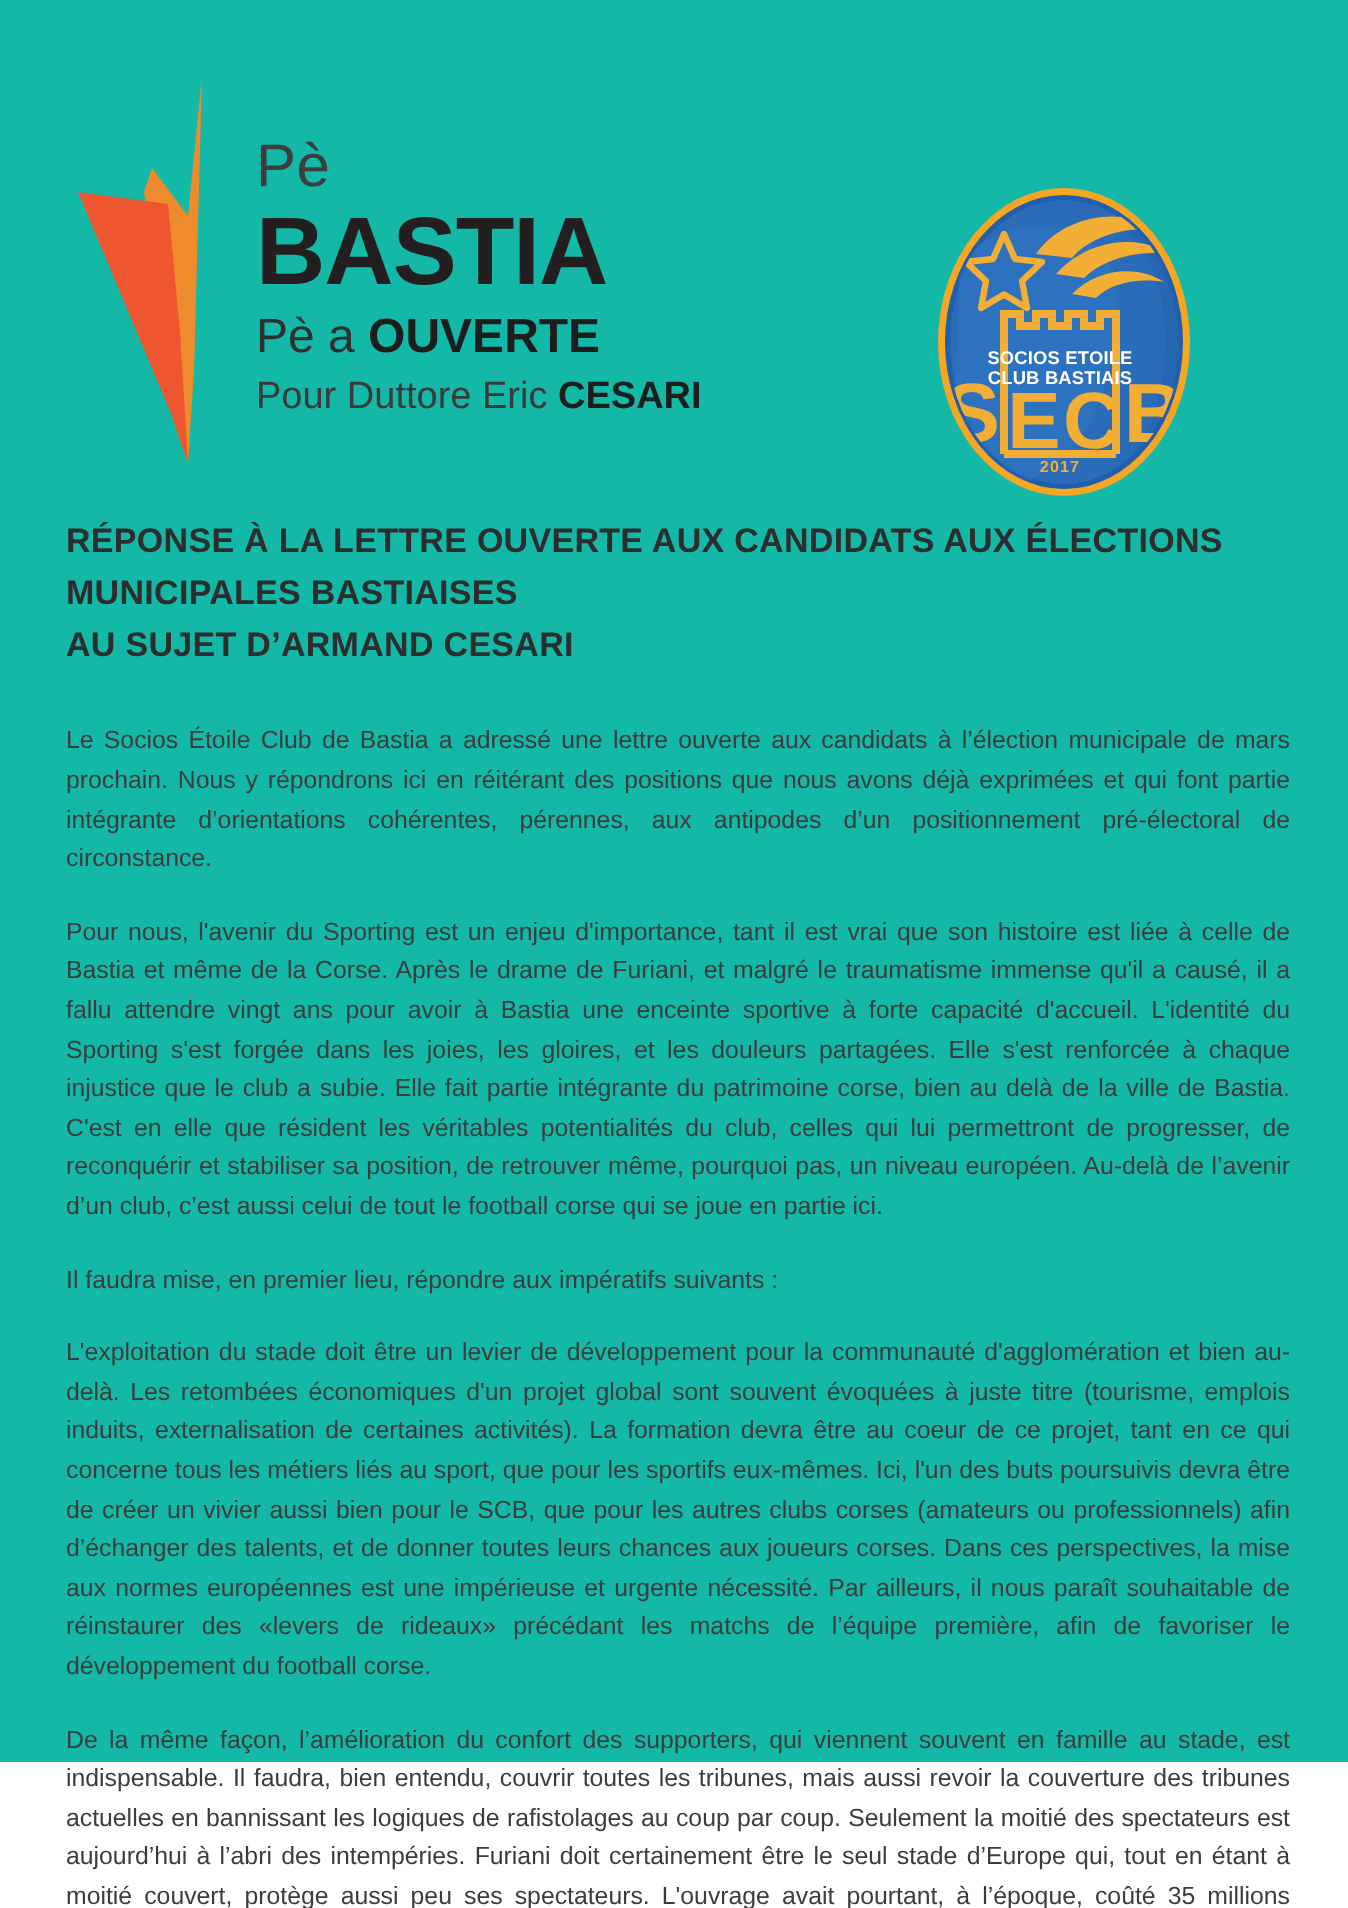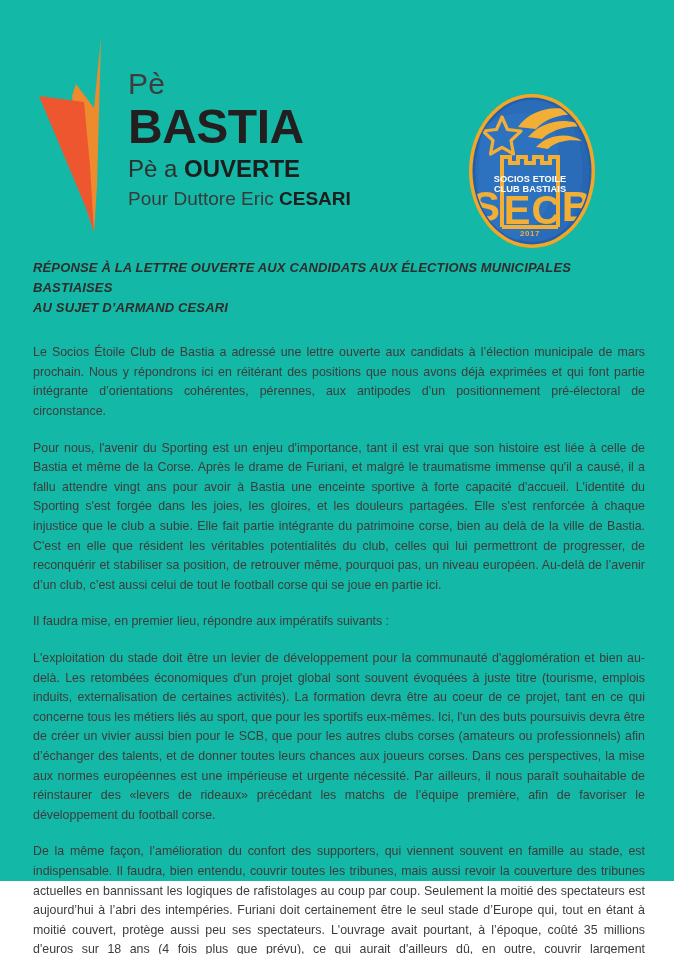--- a/index.html
+++ b/index.html
@@ -94,28 +94,27 @@
 
   
   .doc-body {
     position: absolute;
     left: 33px;
     top: 258px;
     width: 612px;
   }
 
   .doc-title {
-    font-size: 13px;
+    font-size: 17px;
     font-weight: 700;
     color: #2d2d2d;
     line-height: 1.52;
     letter-spacing: 0.15px;
     margin: 0 0 26px 0;
     text-transform: uppercase;
-    font-style: italic;
   }
 
   .para {
     font-size: 12.4px;
     line-height: 1.58;
     color: #3c3c3c;
     text-align: justify;
     margin: 0 0 17px 0;
     hyphens: none;
   }

